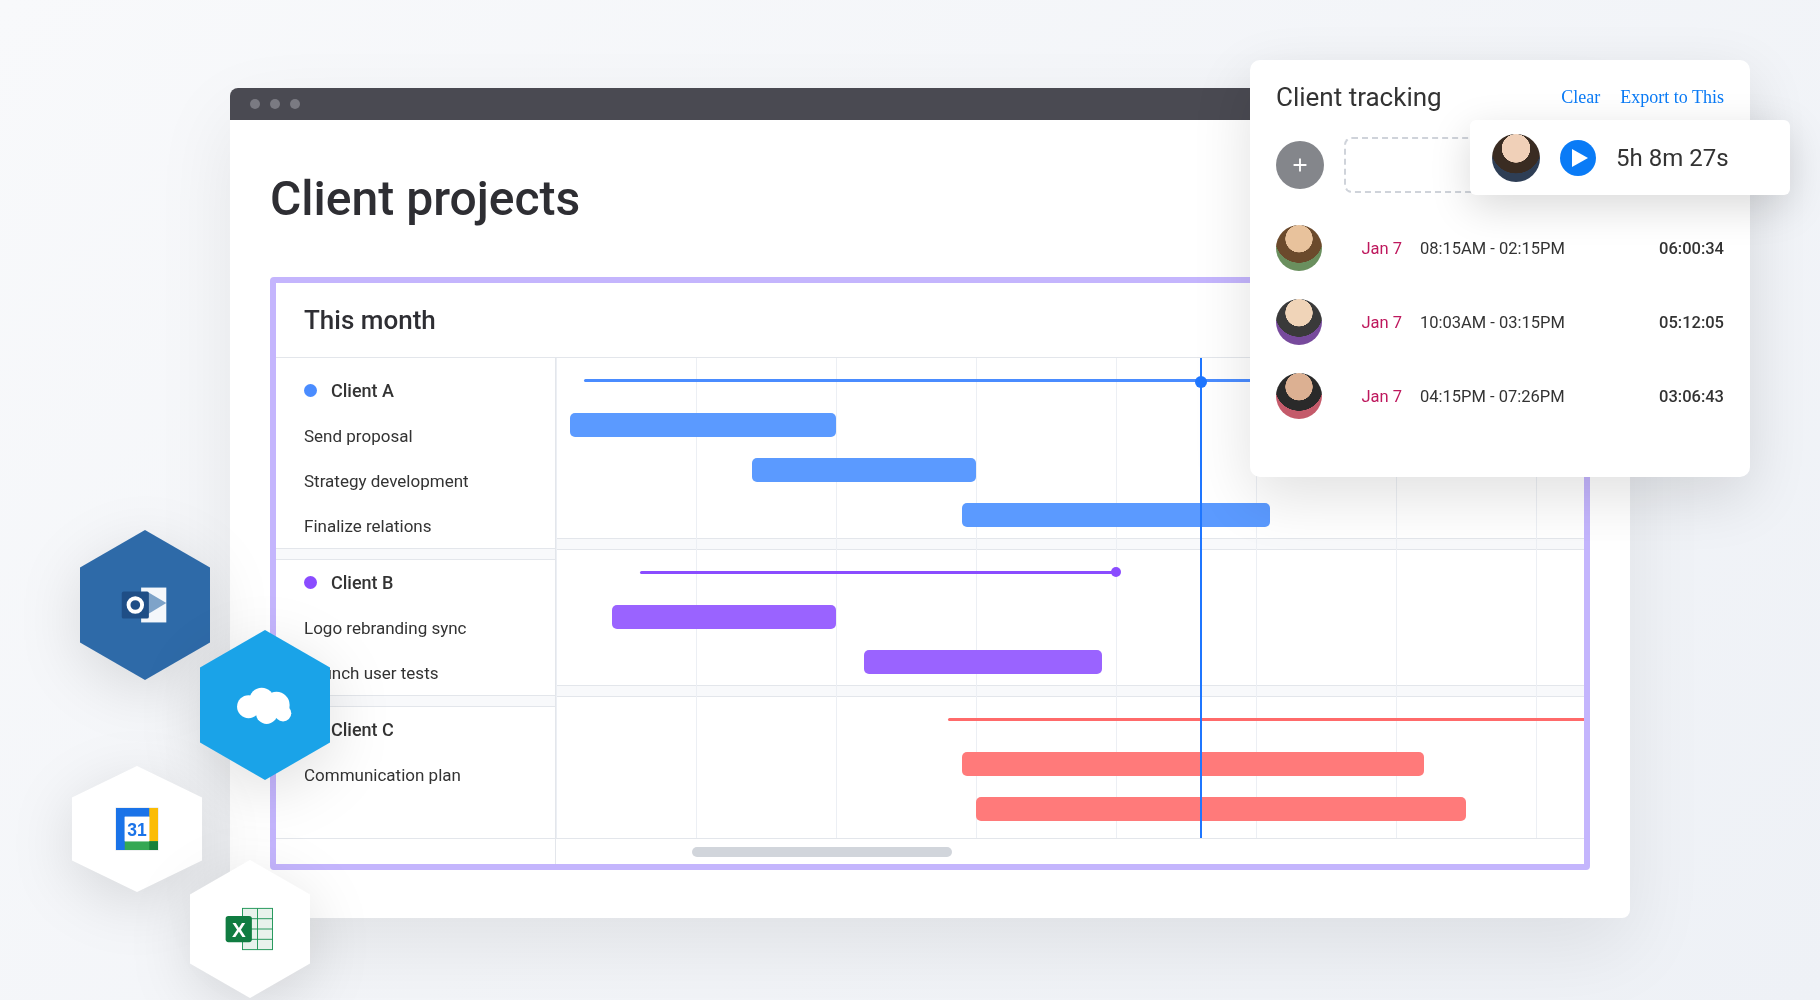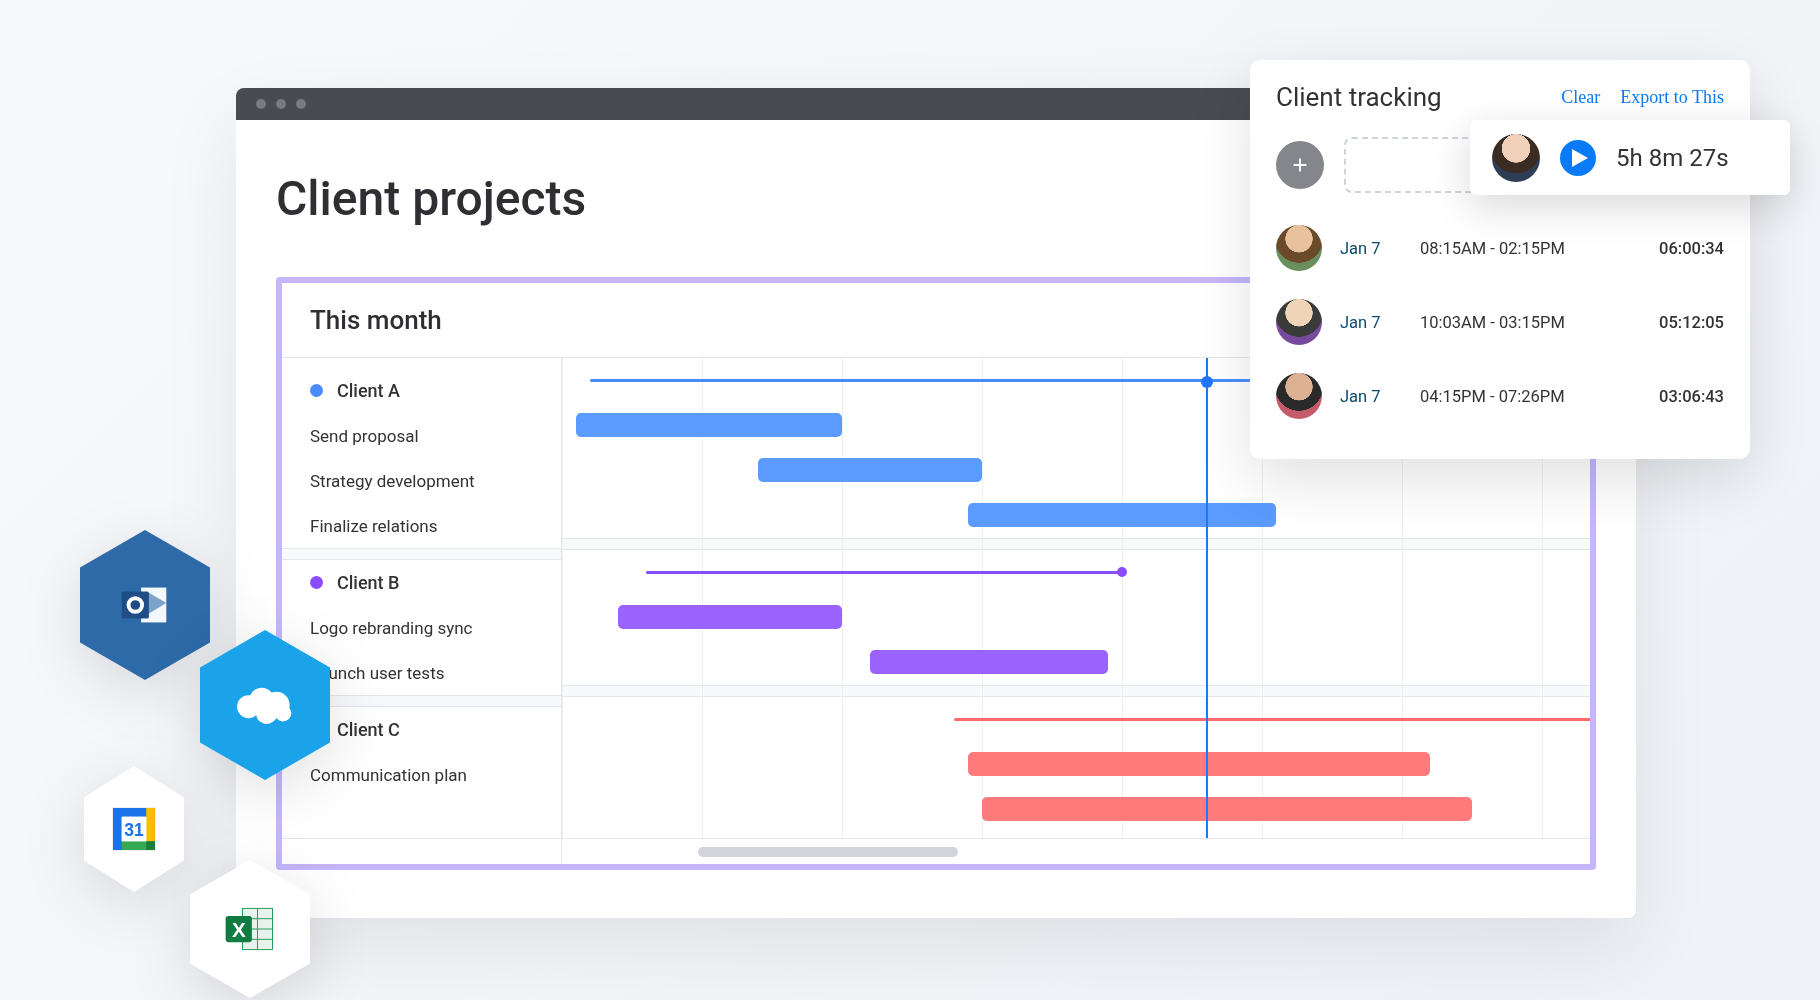--- a/index.html
+++ b/index.html
@@ -9,21 +9,21 @@
     width: 1820px;
     height: 1000px;
     overflow: hidden;
     position: relative;
     color: #333;
   }
 
   
   .browser-window {
     position: absolute;
-    left: 236px;
+    left: 230px;
     top: 88px;
     width: 1400px;
     height: 830px;
     background: #fff;
     border-radius: 8px;
     box-shadow: 0 30px 80px rgba(0,0,0,0.08);
     overflow: hidden;
   }
   .titlebar {
     height: 32px;
@@ -153,21 +153,21 @@
 
   
   .tracking-panel {
     position: absolute;
     right: 70px;
     top: 60px;
     width: 500px;
     background:#fff;
     border-radius: 10px;
     box-shadow: 0 20px 60px rgba(0,0,0,0.12);
-    padding: 22px 26px 26px;
+    padding: 22px 26px 44px;
     z-index: 30;
   }
   .tp-header {
     display:flex; align-items:center; gap:20px; margin-bottom:25px;
   }
   .tp-title { font-size: 26px; color:#333; font-weight:400; flex:1;}
   .tp-link { color:#0a7bf6; font-size:18px; font-weight:500; cursor:pointer;font-family:Liberation Serif, serif;}
   .tp-addrow { display:flex; align-items:center; gap:20px; margin-bottom:18px;}
   .tp-addbtn {
     width:48px; height:48px; border-radius:50%; background:#84868b;
@@ -180,21 +180,21 @@
 
   .tp-entry {
     display:flex; align-items:center; gap:18px;
     padding: 14px 0;
     font-size:16.5px;
   }
   .tp-avatar {
     width:46px; height:46px; border-radius:50%;
     background: radial-gradient(circle at 50% 30%, var(--skin,#e8c29c) 0 34%, var(--hair,#5a3a22) 35% 60%, var(--shirt,#4a6e9c) 61% 100%);
   }
-  .tp-date { width:62px; color:#0c4a6e;}
+  .tp-date { width:62px; color:#be185d;text-align:right;}
   .tp-range { flex:1; color:#333;}
   .tp-dur { color:#333; font-weight:500;}
 
   
   .track-chip {
     position:absolute;
     right:30px; top:120px;
     width:320px; height:75px;
     background:#fff; border-radius:6px;
     box-shadow: 0 12px 40px rgba(0,0,0,0.15);
@@ -223,21 +223,21 @@
   }
   .hex .hexbg {
     position:absolute; inset:0;
     clip-path: polygon(50% 0%, 100% 25%, 100% 75%, 50% 100%, 0% 75%, 0% 25%);
   }
   .hex .hexbg.white { background:#fff; }
   .hex-icon { position:relative; z-index:2; }
 
   .hex.outlook { left:20px; top:0; width:130px; height:150px;}
   .hex.salesforce { left:140px; top:100px; width:130px; height:150px;}
-  .hex.gcal { left:24px; top:236px; width:100px; height:126px;}
+  .hex.gcal { left:12px; top:236px; width:130px; height:126px;}
   .hex.excel { left:130px; top:330px; width:120px; height:138px;}
 
 </style>
 </head>
 <body>
 
 <div class="browser-window">
   <div class="titlebar">
     <div class="traffic-dot"></div>
     <div class="traffic-dot"></div>

